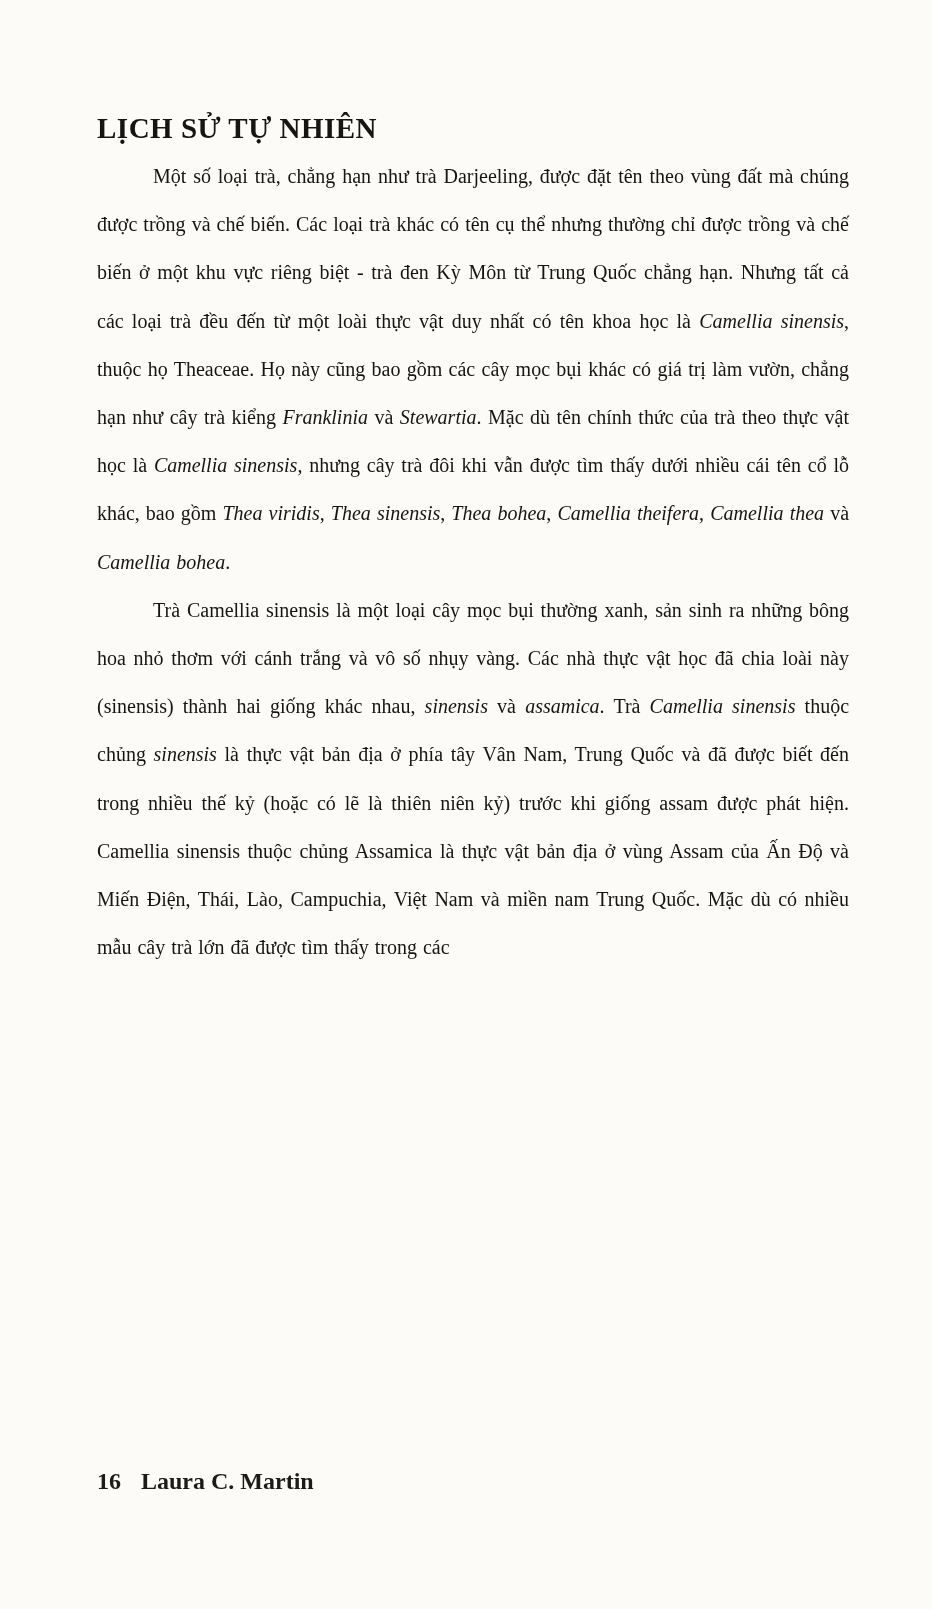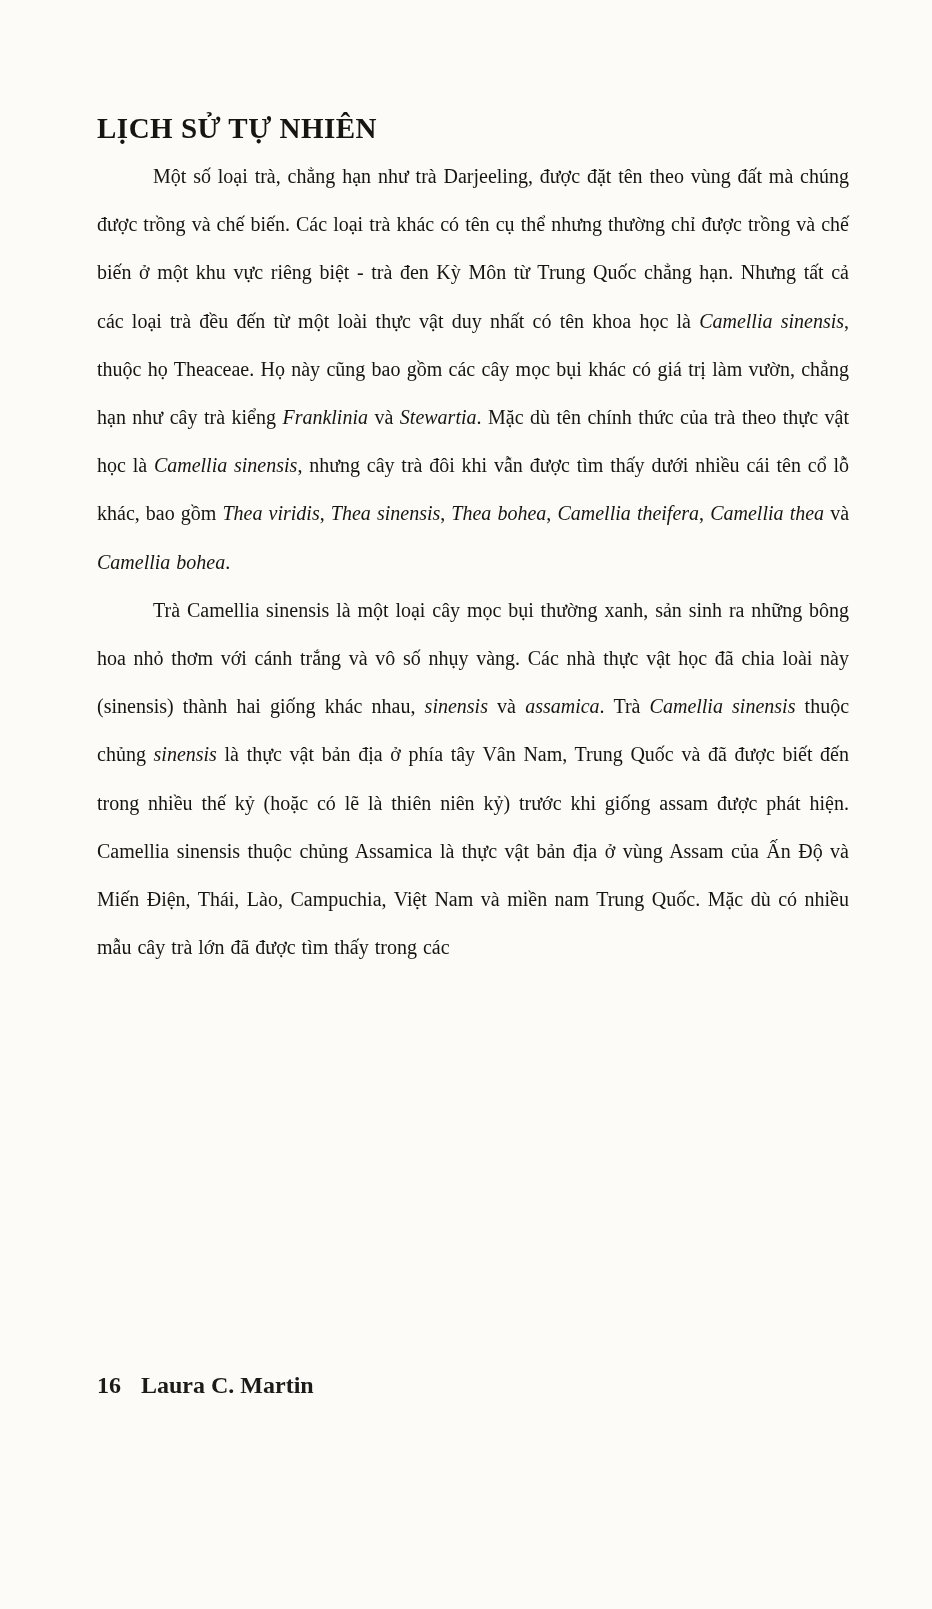--- a/index.html
+++ b/index.html
@@ -35,21 +35,21 @@
     text-align: justify;
     text-indent: 56px;
     word-spacing: 1px;
   }
   .body-text p i {
     font-style: italic;
   }
   .footer {
     position: absolute;
     left: 97px;
-    top: 1372px;
+    top: 1468px;
     font-size: 24px;
     font-weight: bold;
     color: #1c1b19;
   }
   .footer .page-num {
     margin-right: 20px;
   }
 </style>
 </head>
 <body>

